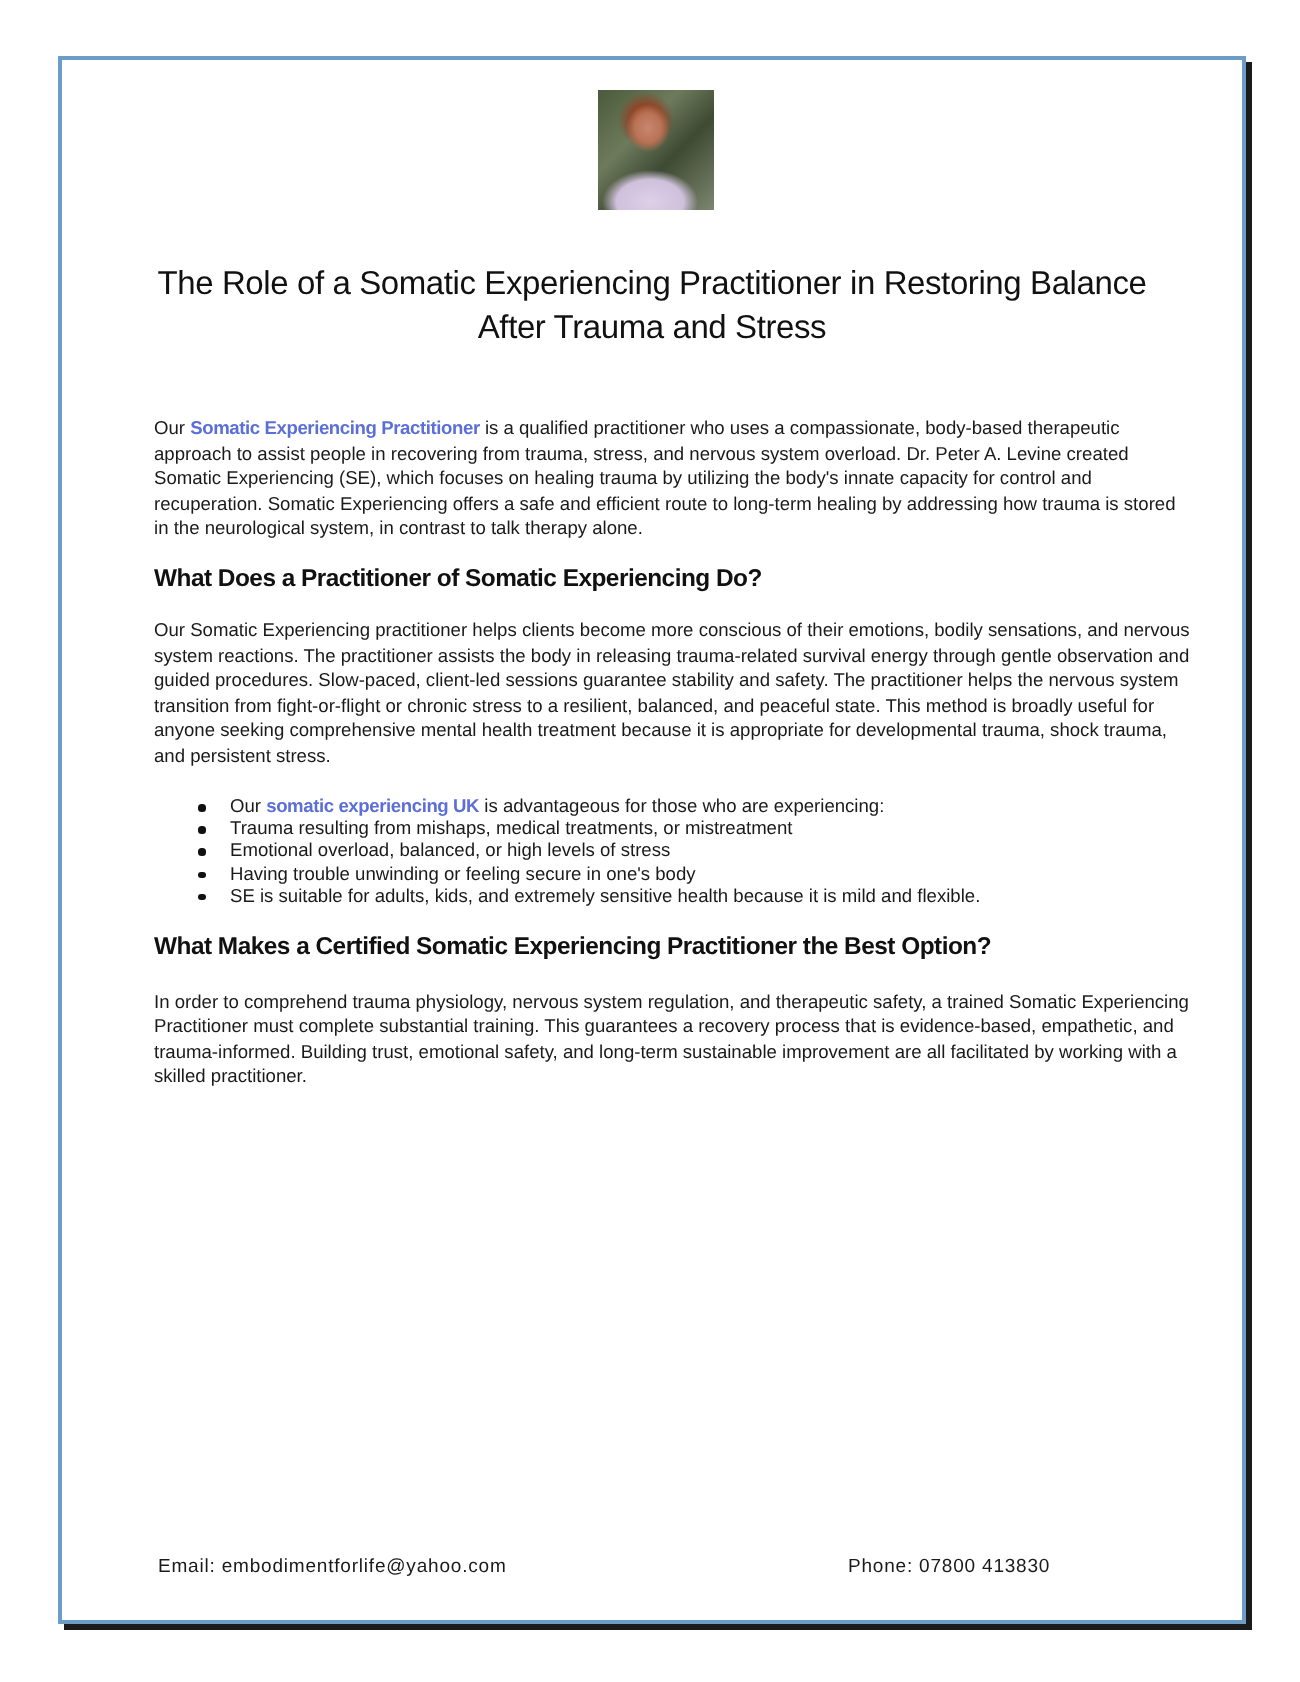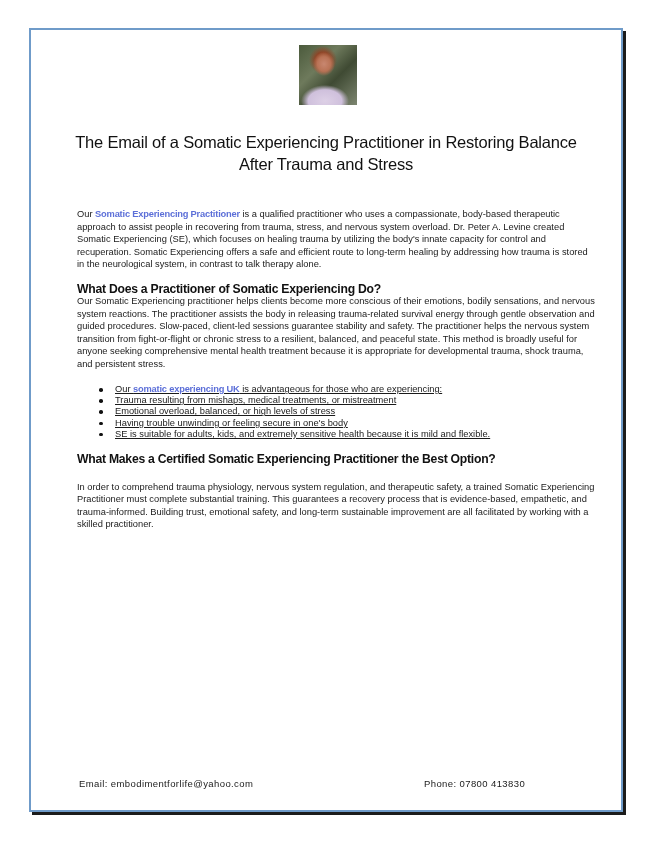--- a/index.html
+++ b/index.html
@@ -66,27 +66,26 @@
       font-weight: bold;
       letter-spacing: -0.2px;
     }
     h2 {
       margin: 0;
       font-size: 12.2px;
       font-weight: bold;
       color: #111111;
       letter-spacing: -0.25px;
     }
-    .h-1 { margin-top: 12px; }
+    .h-1 { margin-top: 12px; margin-bottom: 14px; }
     .h-2 { margin-top: 13px; margin-bottom: 15px; }
     ul {
       margin: 14px 0 0 0;
       padding: 0 0 0 22px;
       list-style: none;
-      text-decoration: underline;
     }
     ul li {
       position: relative;
       padding-left: 16px;
       line-height: 11.2px;
     }
     ul li::before {
       content: "";
       position: absolute;
       left: 0;
@@ -116,21 +115,21 @@
       top: 0;
     }
   </style>
 </head>
 <body>
 
 <div class="page">
 
   <div class="photo"></div>
 
-  <div class="title">The Email of a Somatic Experiencing Practitioner in Restoring Balance After Trauma and Stress</div>
+  <div class="title">The Role of a Somatic Experiencing Practitioner in Restoring Balance After Trauma and Stress</div>
 
   <div class="content">
 
     <p><span>Our </span><a class="link">Somatic Experiencing Practitioner</a><span> is a qualified practitioner who uses a compassionate, body-based therapeutic approach to assist people in recovering from trauma, stress, and nervous system overload. Dr. Peter A. Levine created Somatic Experiencing (SE), which focuses on healing trauma by utilizing the body's innate capacity for control and recuperation. Somatic Experiencing offers a safe and efficient route to long-term healing by addressing how trauma is stored in the neurological system, in contrast to talk therapy alone.</span></p>
 
     <h2 class="h-1">What Does a Practitioner of Somatic Experiencing Do?</h2>
 
     <p>Our Somatic Experiencing practitioner helps clients become more conscious of their emotions, bodily sensations, and nervous system reactions. The practitioner assists the body in releasing trauma-related survival energy through gentle observation and guided procedures. Slow-paced, client-led sessions guarantee stability and safety. The practitioner helps the nervous system transition from fight-or-flight or chronic stress to a resilient, balanced, and peaceful state. This method is broadly useful for anyone seeking comprehensive mental health treatment because it is appropriate for developmental trauma, shock trauma, and persistent stress.</p>
 
     <ul>

